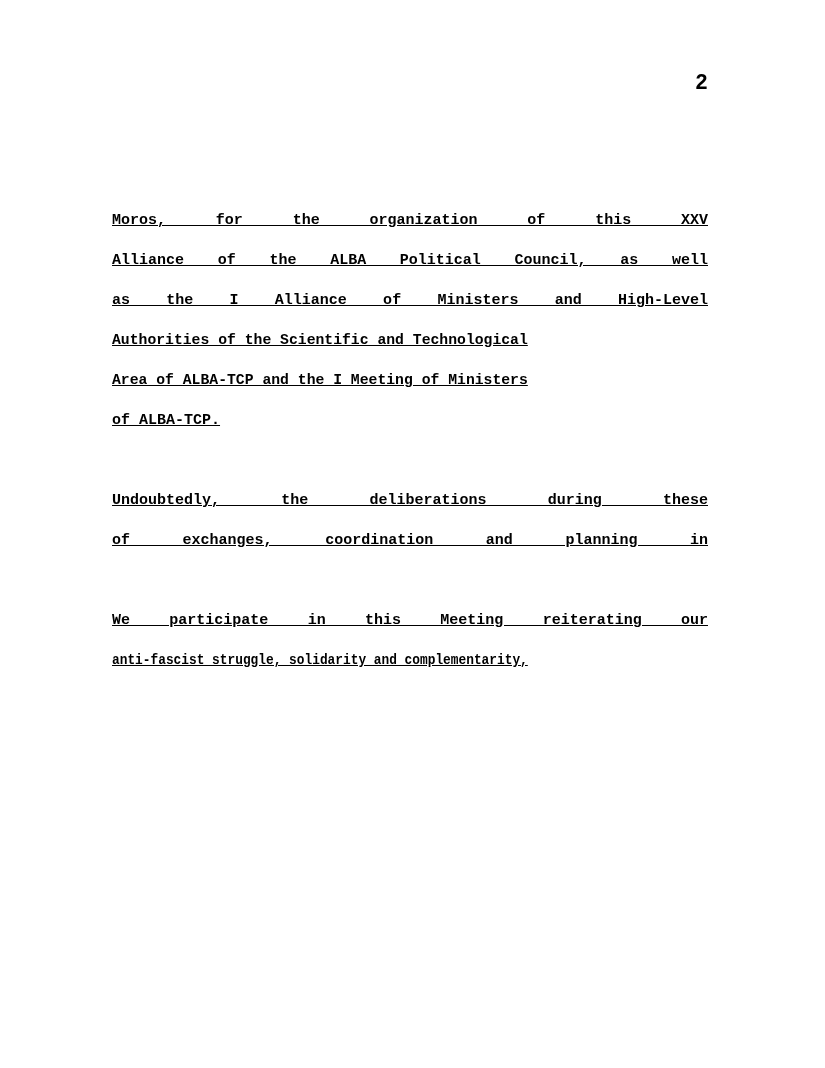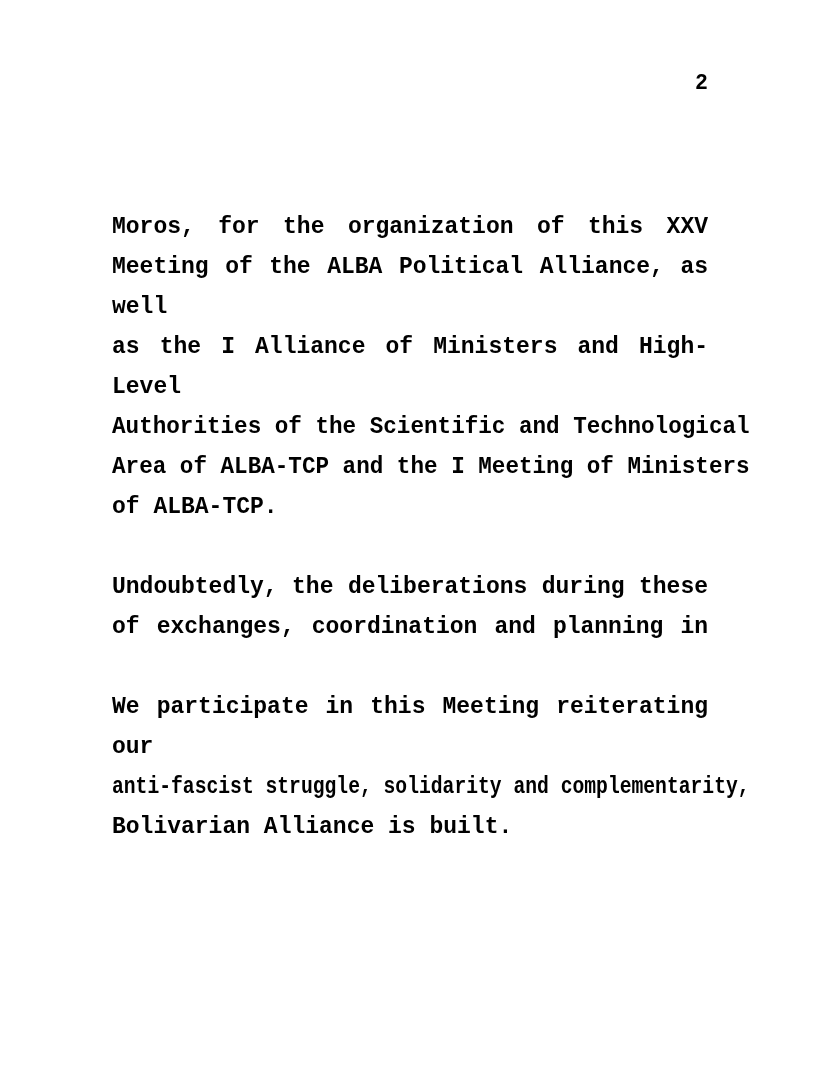--- a/index.html
+++ b/index.html
@@ -15,53 +15,53 @@
     }
     .page-number {
       position: absolute;
       top: 63px;
       right: 117px;
       font-size: 21.5px;
       line-height: 40px;
     }
     .body-text {
       position: absolute;
-      top: 207px;
+      top: 201px;
       left: 112px;
       width: 596px;
-      font-size: 23px;
+      font-size: 15px;
       line-height: 40px;
+      text-decoration: underline;
     }
     .paragraph { margin: 0 0 40px 0; }
     .paragraph:last-child { margin-bottom: 3px; }
     .line {
       text-align: justify;
       text-align-last: justify;
     }
     .line.last {
       text-align-last: left;
     }
   </style>
 </head>
 <body>
 
 <div class="page">
   <div class="page-number">2</div>
   <div class="body-text" id="paragraphs">
       <div class="paragraph">
         <div class="line">Moros, for the organization of this XXV</div>
-        <div class="line">Meeting of the ALBA Political Alliance, as well</div>
+        <div class="line">Alliance of the ALBA Political Council, as well</div>
         <div class="line">as the I Alliance of Ministers and High-Level</div>
         <div class="line" style="text-align-last: left; white-space: pre; transform: scaleX(0.982839); transform-origin: left center;">Authorities of the Scientific and Technological</div>
         <div class="line" style="text-align-last: left; white-space: pre; transform: scaleX(0.982839); transform-origin: left center;">Area of ALBA-TCP and the I Meeting of Ministers</div>
         <div class="line last">of ALBA-TCP.</div>
       </div>
       <div class="paragraph">
         <div class="line">Undoubtedly, the deliberations during these</div>
         <div class="line">of exchanges, coordination and planning in</div>
       </div>
       <div class="paragraph">
         <div class="line">We participate in this Meeting reiterating our</div>
         <div class="line" style="text-align-last: left; white-space: pre; transform: scaleX(0.855438); transform-origin: left center;">anti-fascist struggle, solidarity and complementarity,</div>
-        <div class="line last">Bolivarian Alliance is built.</div>
       </div>
     </div>
 </div>
 
 </body></html>

